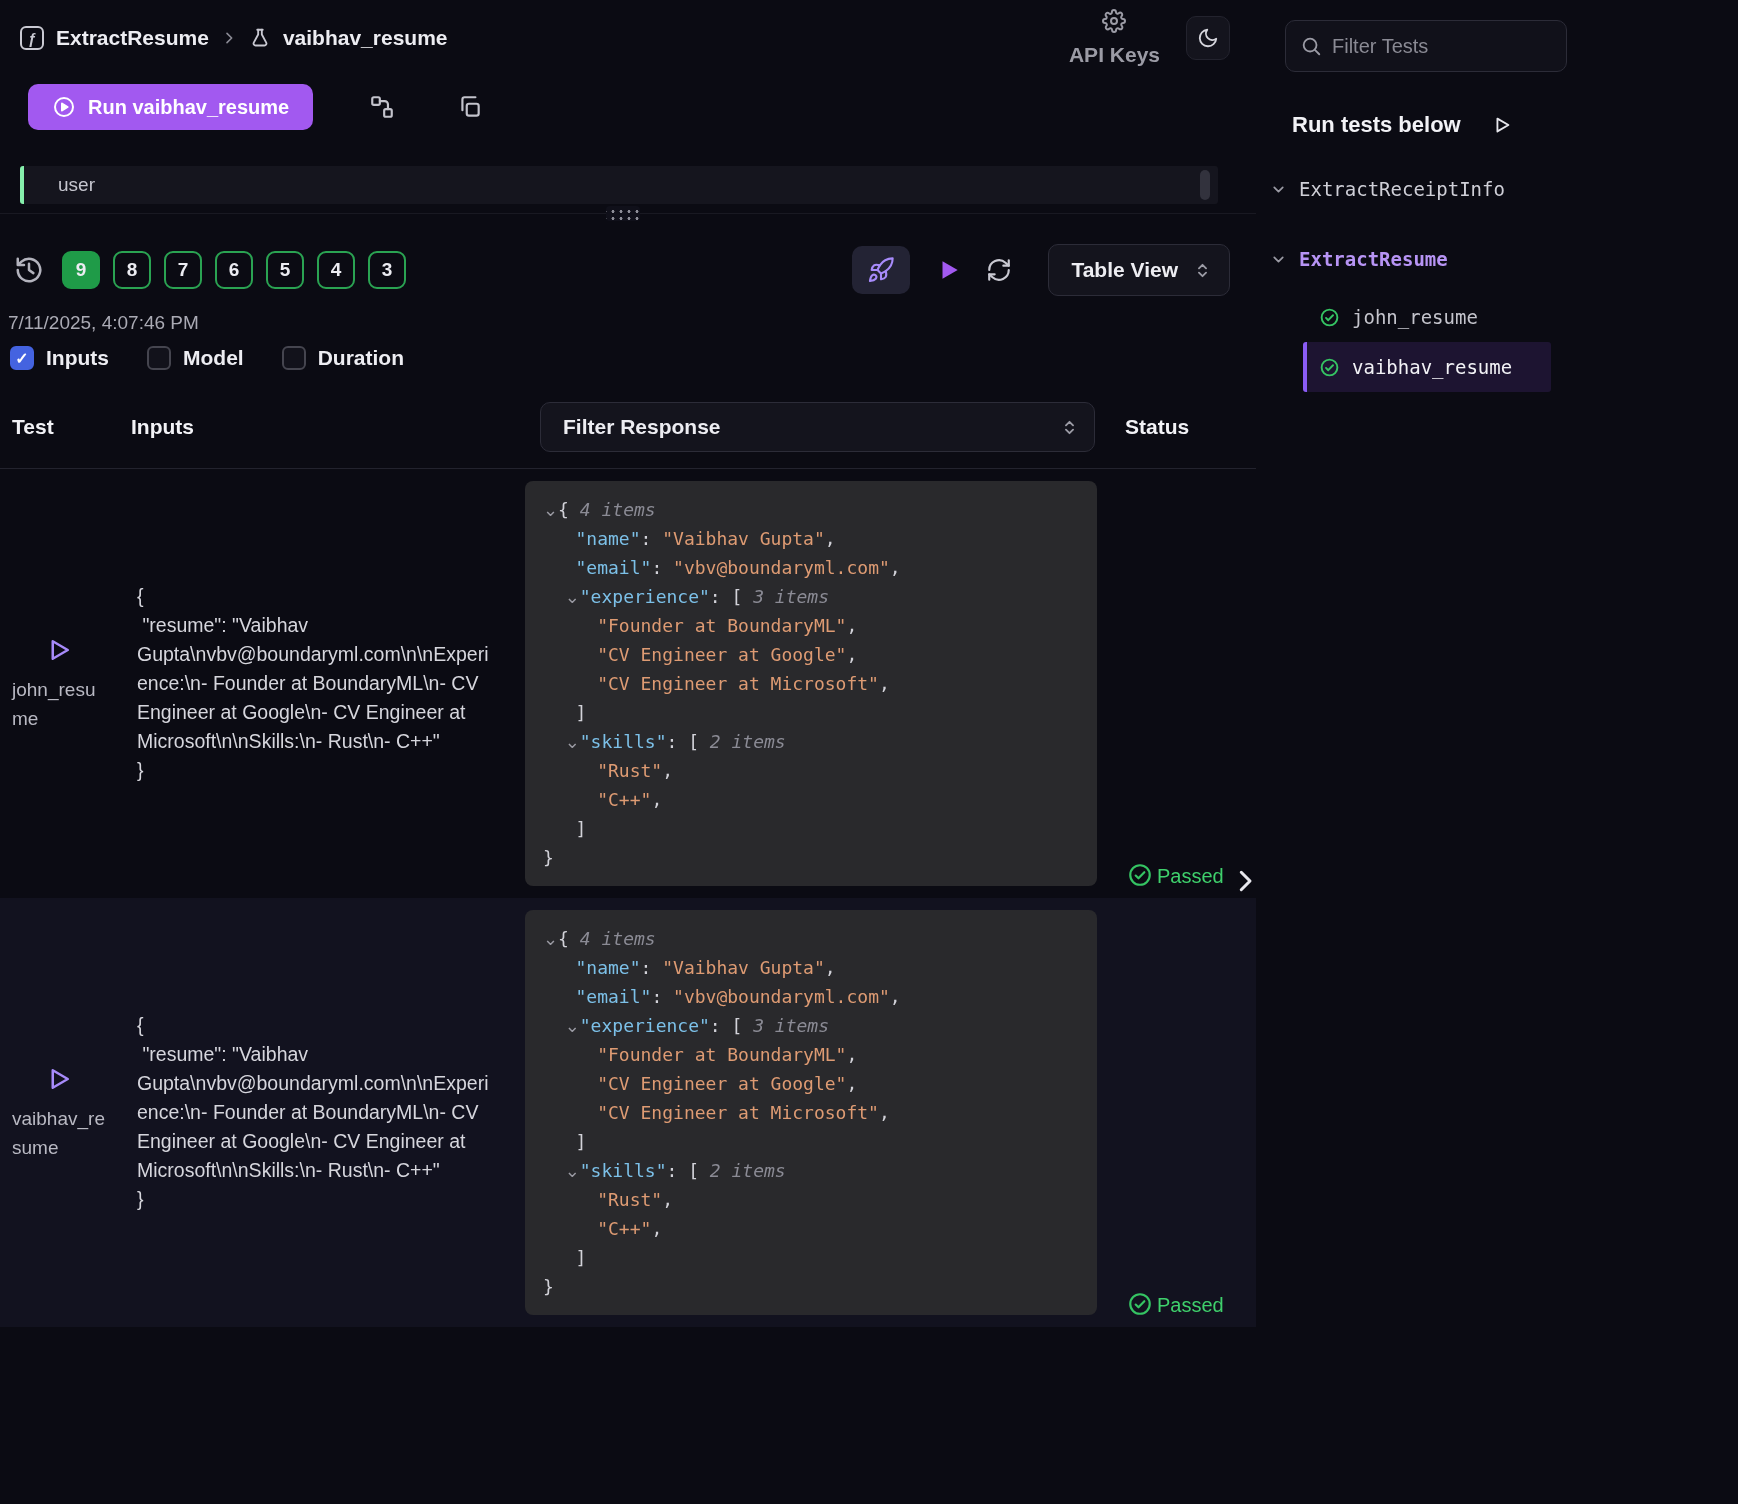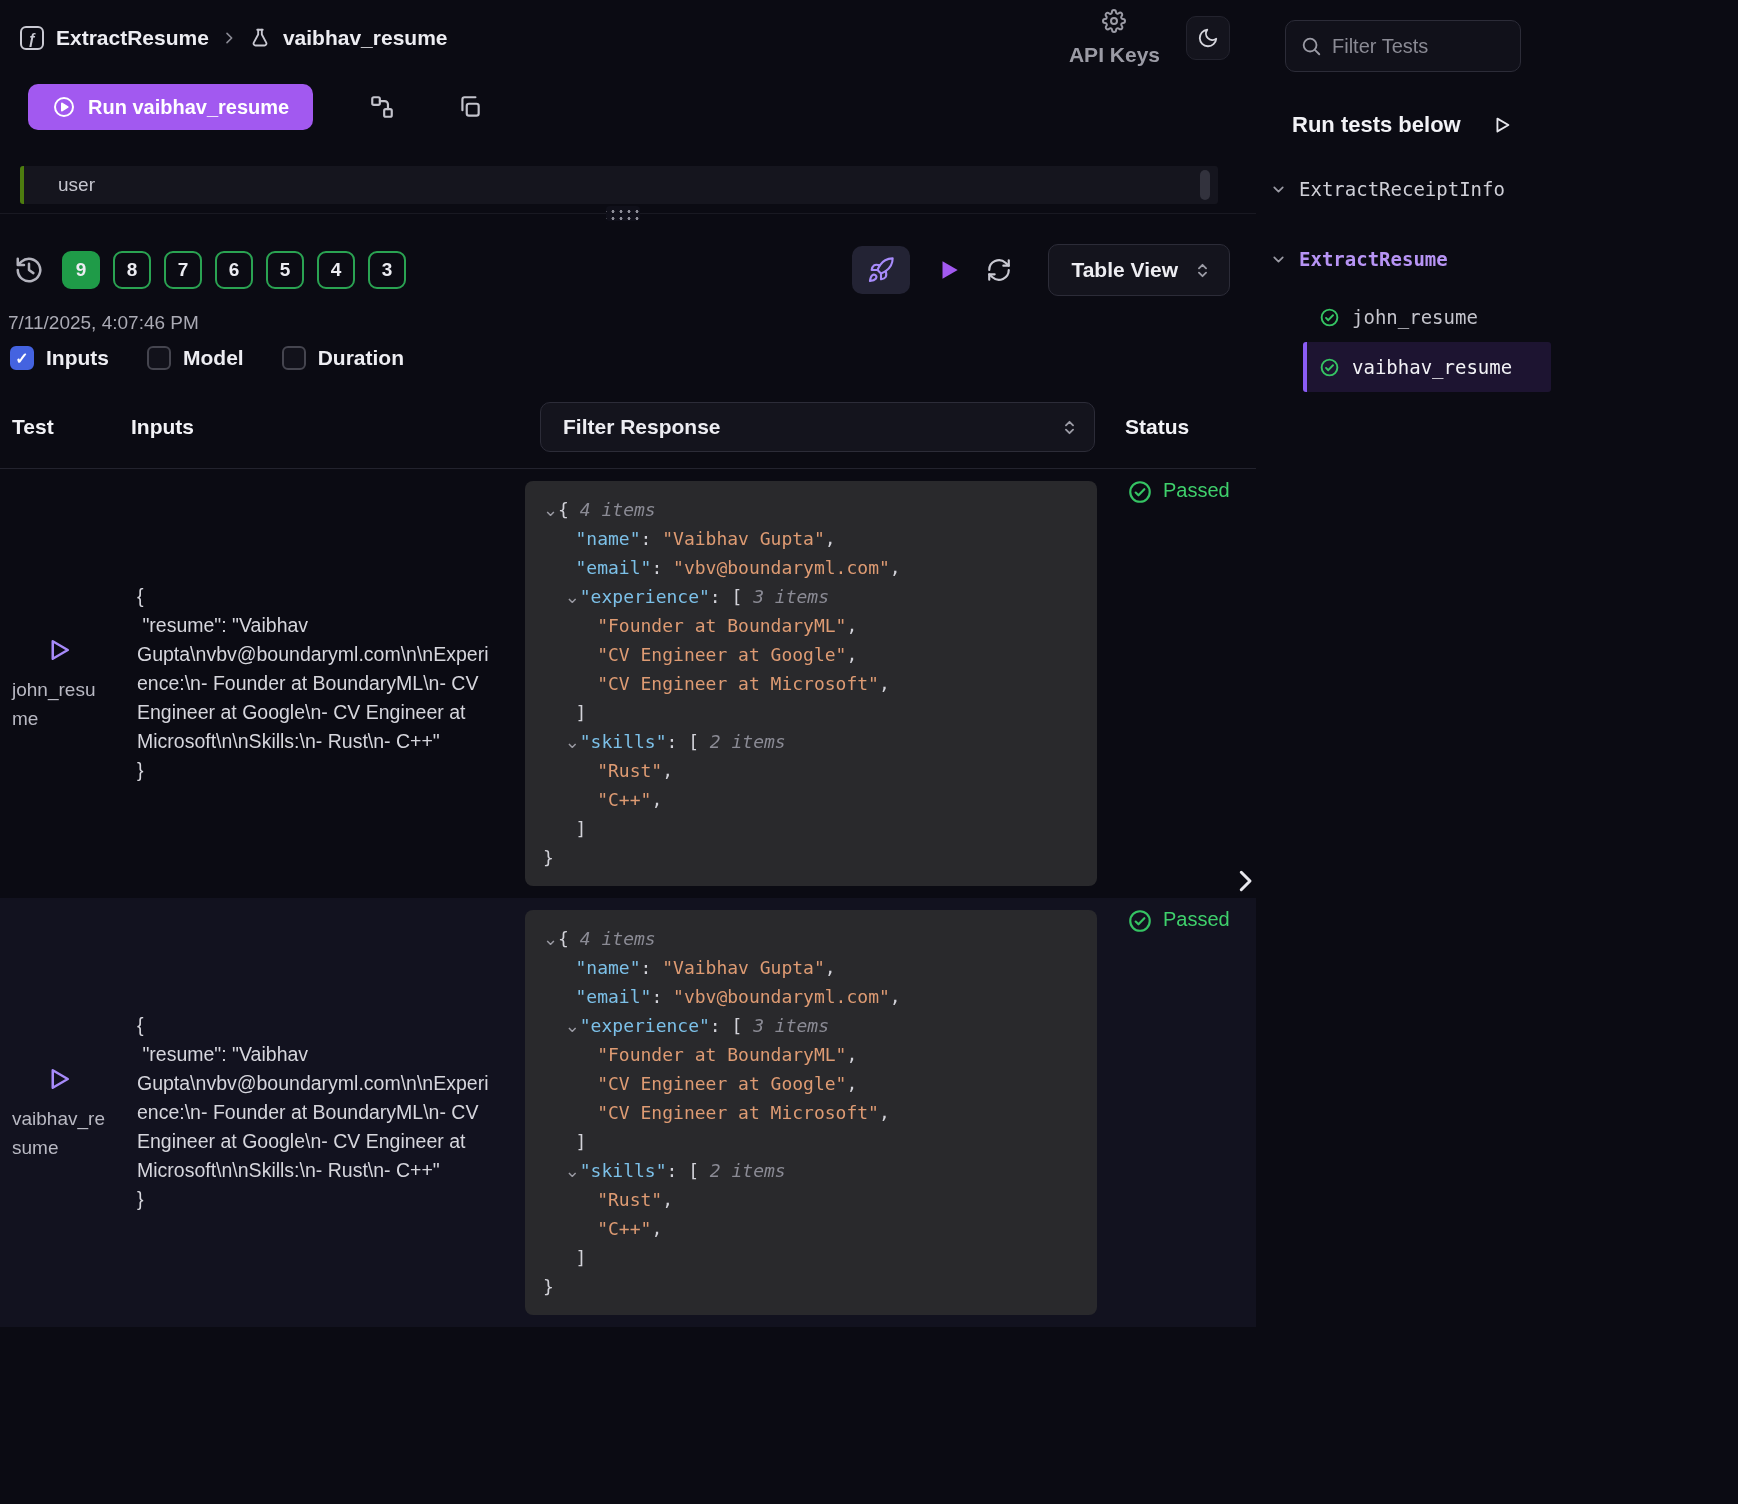--- a/index.html
+++ b/index.html
@@ -40,21 +40,21 @@
     margin-left:32px; display:flex; align-items:center; gap:12px;
     border:1px solid #2e2e3a; border-radius:10px; height:46px; padding:0 20px;
     font-size:20px; font-weight:600; color:#ededf2; cursor:pointer; background:transparent;
   }
   .icon-btn { background:none; border:none; color:#c3c3cc; cursor:pointer; }
   .icon-btn.wf { margin-left:56px; }
   .icon-btn.cp { margin-left:62px; }
 
   .user-bar {
     margin:34px 0 0 20px; width:1198px; height:38px;
-    background:#15151e; border-left:4px solid #4d7c0f; border-radius:3px;
+    background:#15151e; border-left:4px solid #86efac; border-radius:3px;
     display:flex; align-items:center; padding:0 8px 0 34px;
   }
   .user-label { font-size:19px; color:#c6c6cf; }
   .ubar-spacer { flex:1; }
   .scroll-thumb { width:10px; height:30px; border-radius:5px; background:#32323d; cursor:grab; }
 
   .split-line { position:relative; height:16px; margin-top:2px; }
   .split-line .rule { position:absolute; top:7px; left:0; right:0; height:1px; background:#191922; }
   .drag-handle {
     position:absolute; left:606px; top:0; width:34px; height:15px; border-radius:4px;
@@ -127,29 +127,29 @@
   .json-box {
     background:#29292c; border-radius:8px; padding:14px 18px; width:572px;
     font-family:"DejaVu Sans Mono", monospace; font-size:18px; line-height:29px;
   }
   .jline { white-space:pre; }
   .sg-punct { color:#d2d2d9; }
   .sg-key { color:#7cc0e8; }
   .sg-str { color:#de9b73; }
   .sg-meta { color:#8b8b95; font-style:italic; }
   .sg-chev { color:#9a9aa3; cursor:pointer; font-family:"DejaVu Sans", sans-serif; }
-  .cell-status { display:flex; align-items:flex-start; gap:10px; padding-left:30px; color:#3fd06c; }
+  .cell-status { display:flex; align-items:flex-end; gap:4px; padding-left:30px; color:#3fd06c; }
   .status-label { font-size:20px; color:#3fd06c; }
 
   .scroll-chevron { position:absolute; left:1230px; top:864px; color:#e8e8ee; cursor:pointer; background:none; border:none; }
 
   
   .sidebar { flex:1; padding:20px 0 0 14px; }
   .filter-input {
-    margin-left:15px; width:236px; height:52px;
+    margin-left:15px; width:282px; height:52px;
     border:1px solid #2c2c38; background:#11111a; border-radius:10px;
     display:flex; align-items:center; gap:10px; padding:0 14px;
   }
   .filter-input input {
     background:transparent; border:none; outline:none; color:#d6d6dd;
     font-size:20px; width:170px; font-family:"Liberation Sans", sans-serif;
   }
   .filter-input input::placeholder { color:#8a8a94; }
   .search-icon { color:#9b9ba5; }
 

